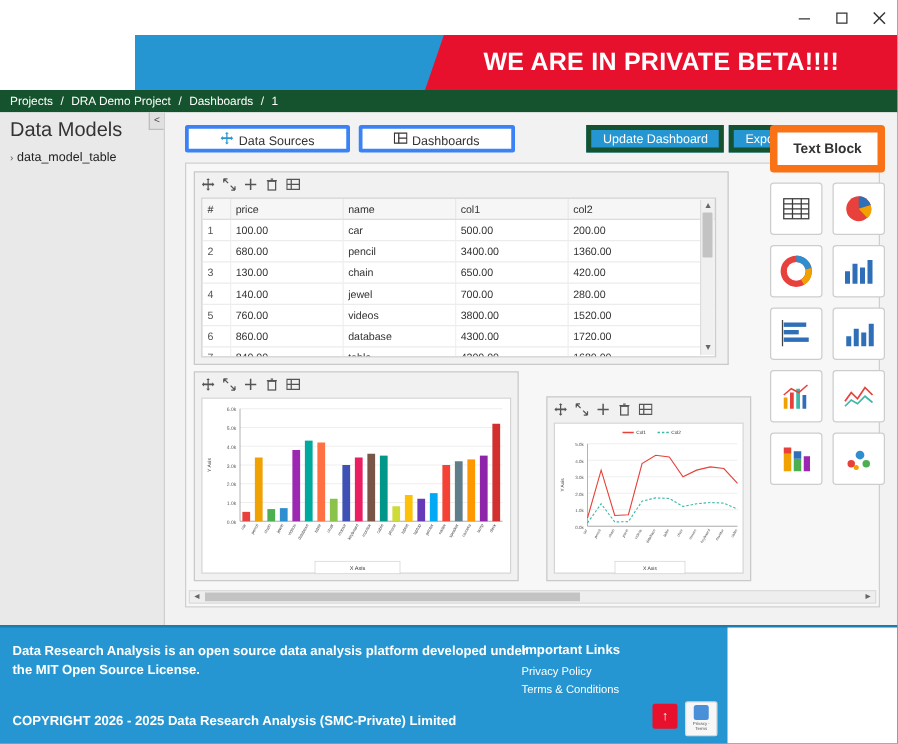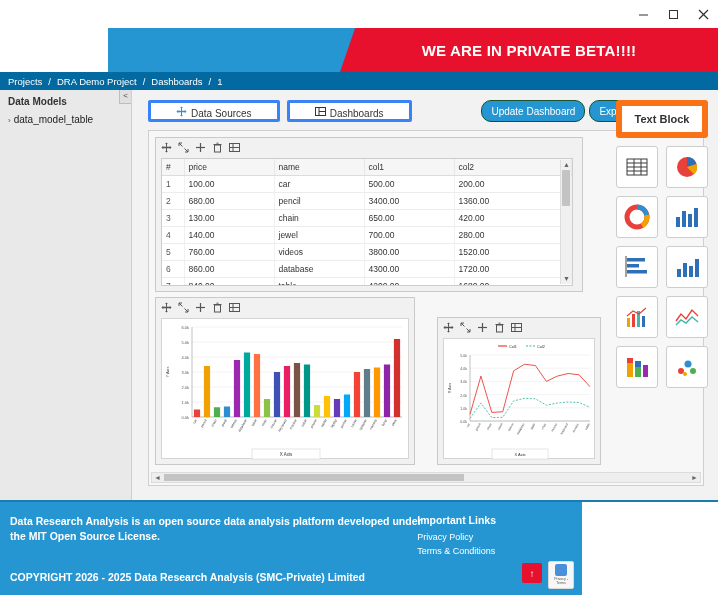--- a/index.html
+++ b/index.html
@@ -61,41 +61,41 @@
     background:#2596d1;
     clip-path: polygon(0 0, 100% 0, 92% 100%, 0 100%);
   }
   .red-band {
     position:absolute; left:340px; top:0; width:378px; height:44px;
     background:#e8112d;
     clip-path: polygon(4% 0, 100% 0, 100% 100%, 0 100%);
     display:flex; align-items:center; justify-content:center;
   }
   .beta-text {
-    color:#fff; font-weight:bold; font-size:15px; letter-spacing:0.2px;
+    color:#fff; font-weight:bold; font-size:20px; letter-spacing:0.2px;
   }
   
   .breadcrumb {
     position:absolute; top:72px; left:0; width:718px; height:18px;
-    background:#0369a1; color:#fff;
+    background:#14532d; color:#fff;
     display:flex; align-items:center; padding-left:8px; font-size:9.5px;
   }
   .breadcrumb span { color:#fff; }
   .bc-sep { margin:0 6px; color:#cde9f7; }
   
   .body-area {
     position:absolute; top:90px; left:0; width:718px; height:410px;
     background:#f2f2f2;
   }
   .sidebar {
     position:absolute; left:0; top:0; width:132px; height:410px;
     background:#e9e9e9; border-right:1px solid #cfcfcf;
   }
   .sidebar-title {
-    padding:6px 8px 4px 8px; font-size:10px; color:#333; font-weight:bold;
+    padding:6px 8px 4px 8px; font-size:16px; color:#333; font-weight:normal;
   }
   .sidebar-collapse {
     position:absolute; right:0; top:0; width:12px; height:14px;
     background:#e0e0e0; border:1px solid #bdbdbd; border-top:none; border-right:none;
     font-size:8px; line-height:12px; text-align:center; color:#444;
   }
   .tree-item {
     padding:3px 8px; font-size:10px; color:#222;
   }
   .tree-arrow { display:inline-block; margin-right:3px; font-size:8px; color:#555; }
@@ -109,21 +109,21 @@
   }
   .tab-btn {
     display:inline-flex; align-items:flex-end; gap:4px;
     height:22px; padding:0 25px;
     background:#ffffff; border:3px solid #3b82f6; border-radius:2px;
     font-size:10px; color:#333; margin-right:4px; vertical-align:top;
   }
   .tab-btn.active { background:#ffffff; }
   .btn-blue {
     height:22px; padding:0 9px; background:#2596d1; color:#fff;
-    border:1px solid #14532d; border-radius:10px; font-size:10px;
+    border:4px solid #14532d; border-radius:0; font-size:10px;
     display:inline-flex; align-items:center; margin-left:4px;
   }
   .right-actions { position:absolute; right:14px; top:0; display:flex; }
   
   .canvas {
     position:absolute; left:16px; top:40px; width:556px; height:356px;
     border:1px solid #cfcfcf; background:#f7f7f7; overflow:hidden;
   }
   .panel {
     position:absolute; background:#f1f1f1; border:1px solid #c9c9c9;

